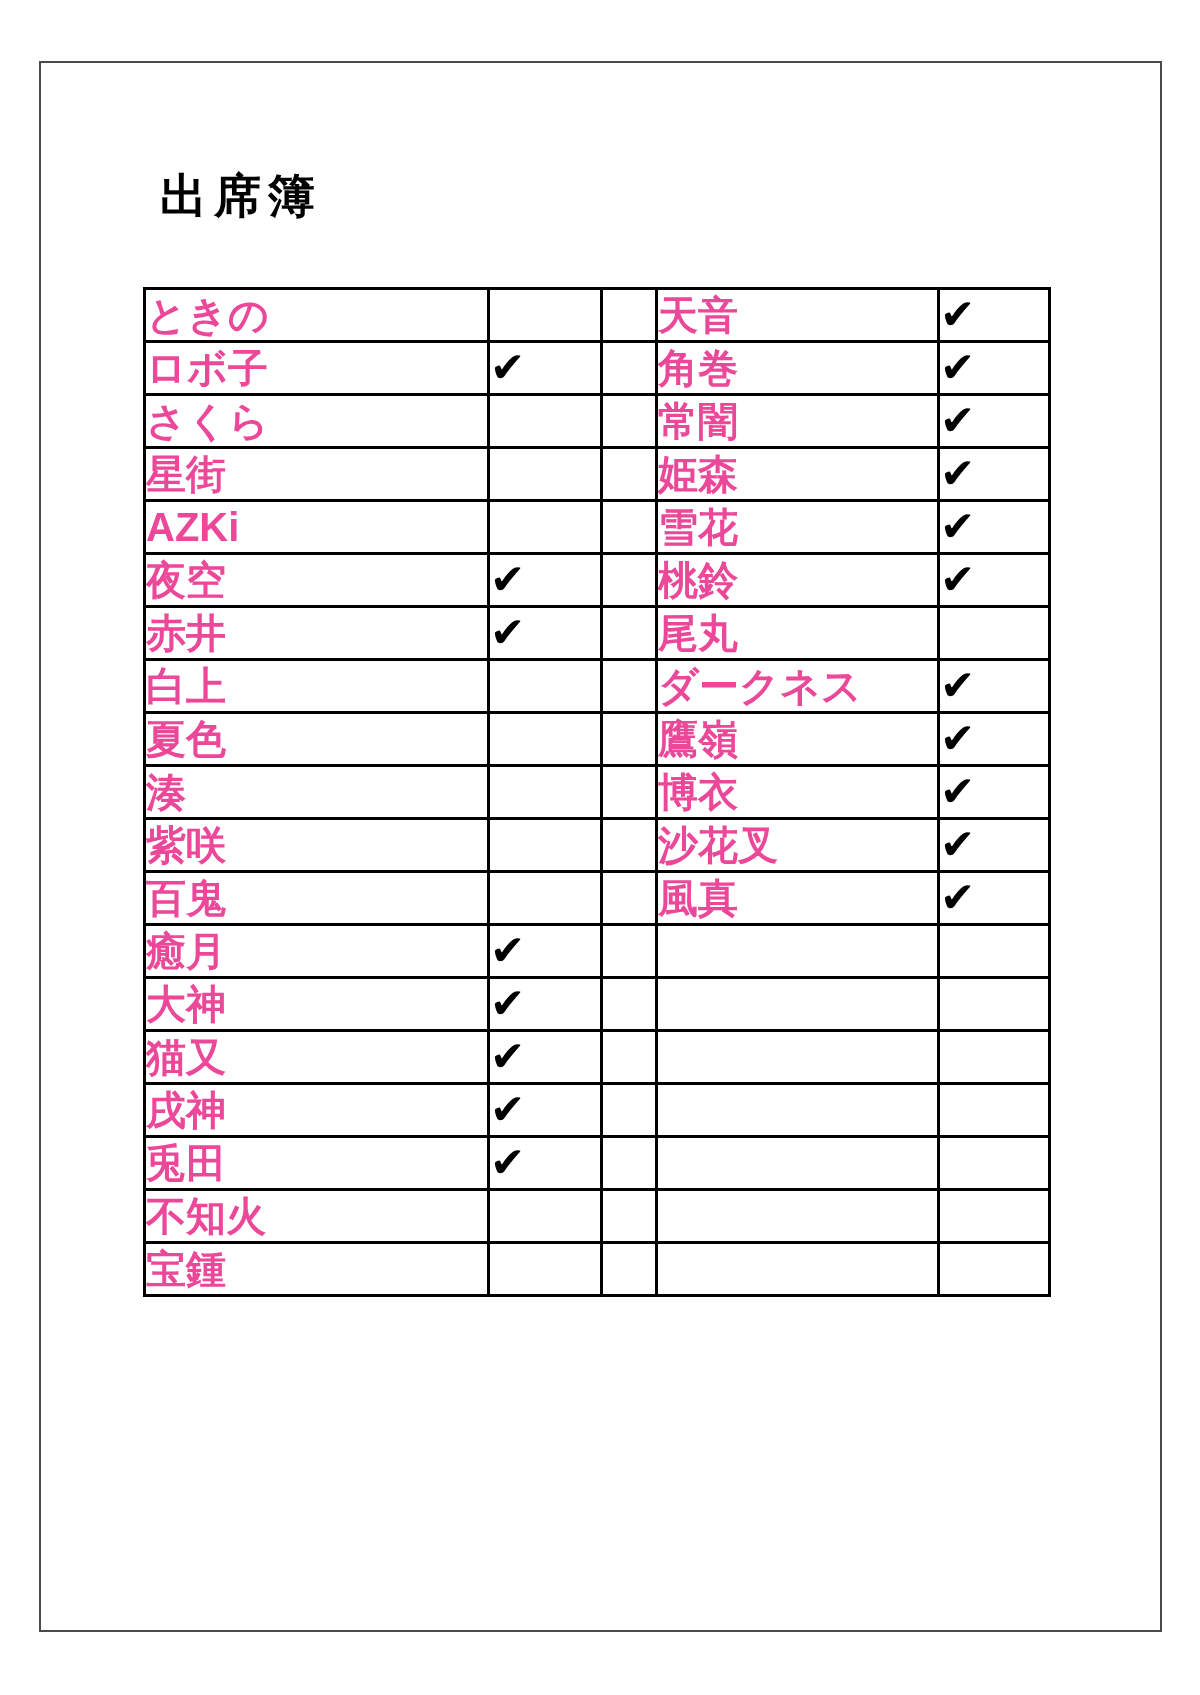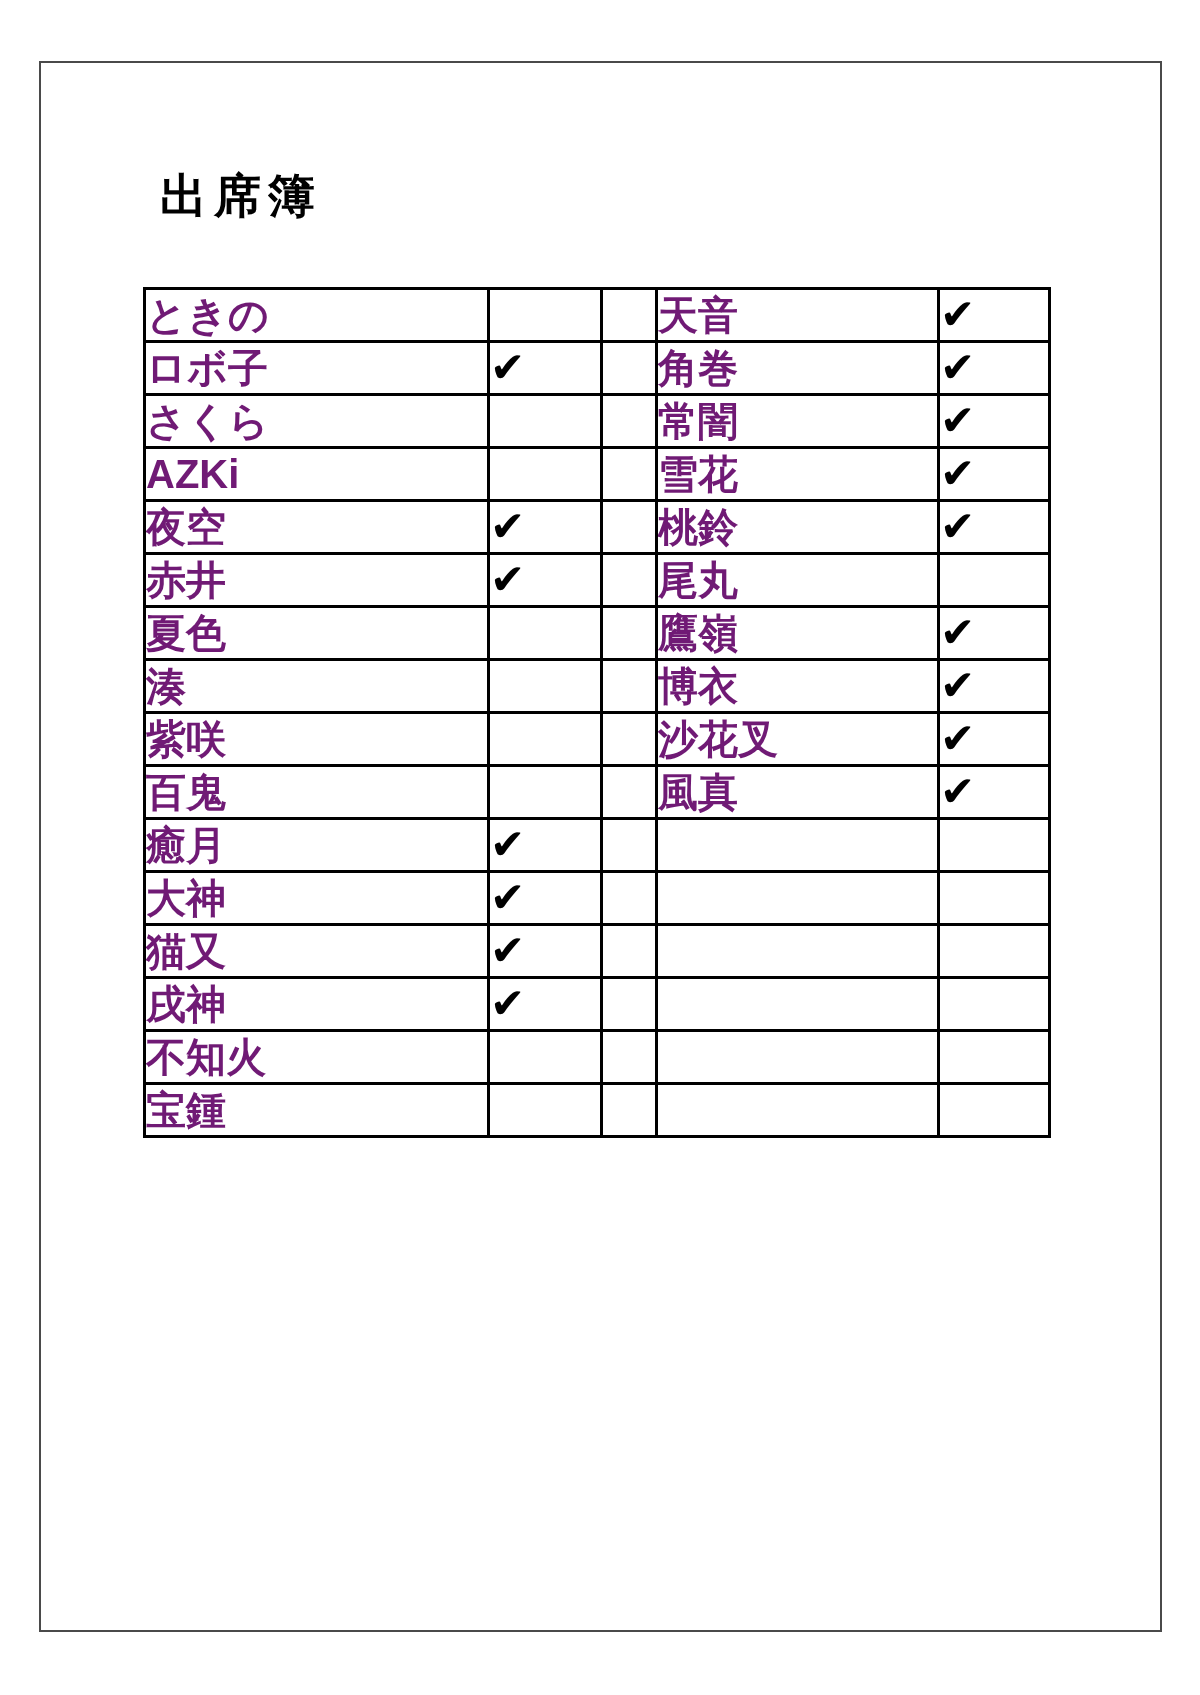--- a/index.html
+++ b/index.html
@@ -48,21 +48,21 @@
     height: 50px; 
     padding: 0;
     vertical-align: middle;
     overflow: hidden;
     white-space: nowrap;
     background: #ffffff;
   }
   td.name-cell {
     font-size: 40px;
     font-weight: bold;
-    color: #701a75;
+    color: #ec4899;
     padding-left: 8px;
     line-height: 1;
   }
   td.check-cell {
     font-size: 42px;
     font-weight: bold;
     color: #000000;
     padding-left: 11px;
     line-height: 1;
   }
@@ -102,20 +102,27 @@
           <td class="check-cell"><span>✔</span></td>
         </tr>
         <tr>
           <td class="name-cell">さくら</td>
           <td class="check-cell"></td>
           <td class="spacer-cell"></td>
           <td class="name-cell">常闇</td>
           <td class="check-cell"><span>✔</span></td>
         </tr>
         <tr>
+          <td class="name-cell">星街</td>
+          <td class="check-cell"></td>
+          <td class="spacer-cell"></td>
+          <td class="name-cell">姫森</td>
+          <td class="check-cell"><span>✔</span></td>
+        </tr>
+        <tr>
           <td class="name-cell">AZKi</td>
           <td class="check-cell"></td>
           <td class="spacer-cell"></td>
           <td class="name-cell">雪花</td>
           <td class="check-cell"><span>✔</span></td>
         </tr>
         <tr>
           <td class="name-cell">夜空</td>
           <td class="check-cell"><span>✔</span></td>
           <td class="spacer-cell"></td>
@@ -123,20 +130,27 @@
           <td class="check-cell"><span>✔</span></td>
         </tr>
         <tr>
           <td class="name-cell">赤井</td>
           <td class="check-cell"><span>✔</span></td>
           <td class="spacer-cell"></td>
           <td class="name-cell">尾丸</td>
           <td class="check-cell"></td>
         </tr>
         <tr>
+          <td class="name-cell">白上</td>
+          <td class="check-cell"></td>
+          <td class="spacer-cell"></td>
+          <td class="name-cell">ダークネス</td>
+          <td class="check-cell"><span>✔</span></td>
+        </tr>
+        <tr>
           <td class="name-cell">夏色</td>
           <td class="check-cell"></td>
           <td class="spacer-cell"></td>
           <td class="name-cell">鷹嶺</td>
           <td class="check-cell"><span>✔</span></td>
         </tr>
         <tr>
           <td class="name-cell">湊</td>
           <td class="check-cell"></td>
           <td class="spacer-cell"></td>
@@ -173,20 +187,27 @@
         </tr>
         <tr>
           <td class="name-cell">猫又</td>
           <td class="check-cell"><span>✔</span></td>
           <td class="spacer-cell"></td>
           <td class="name-cell"></td>
           <td class="check-cell"></td>
         </tr>
         <tr>
           <td class="name-cell">戌神</td>
+          <td class="check-cell"><span>✔</span></td>
+          <td class="spacer-cell"></td>
+          <td class="name-cell"></td>
+          <td class="check-cell"></td>
+        </tr>
+        <tr>
+          <td class="name-cell">兎田</td>
           <td class="check-cell"><span>✔</span></td>
           <td class="spacer-cell"></td>
           <td class="name-cell"></td>
           <td class="check-cell"></td>
         </tr>
         <tr>
           <td class="name-cell">不知火</td>
           <td class="check-cell"></td>
           <td class="spacer-cell"></td>
           <td class="name-cell"></td>

